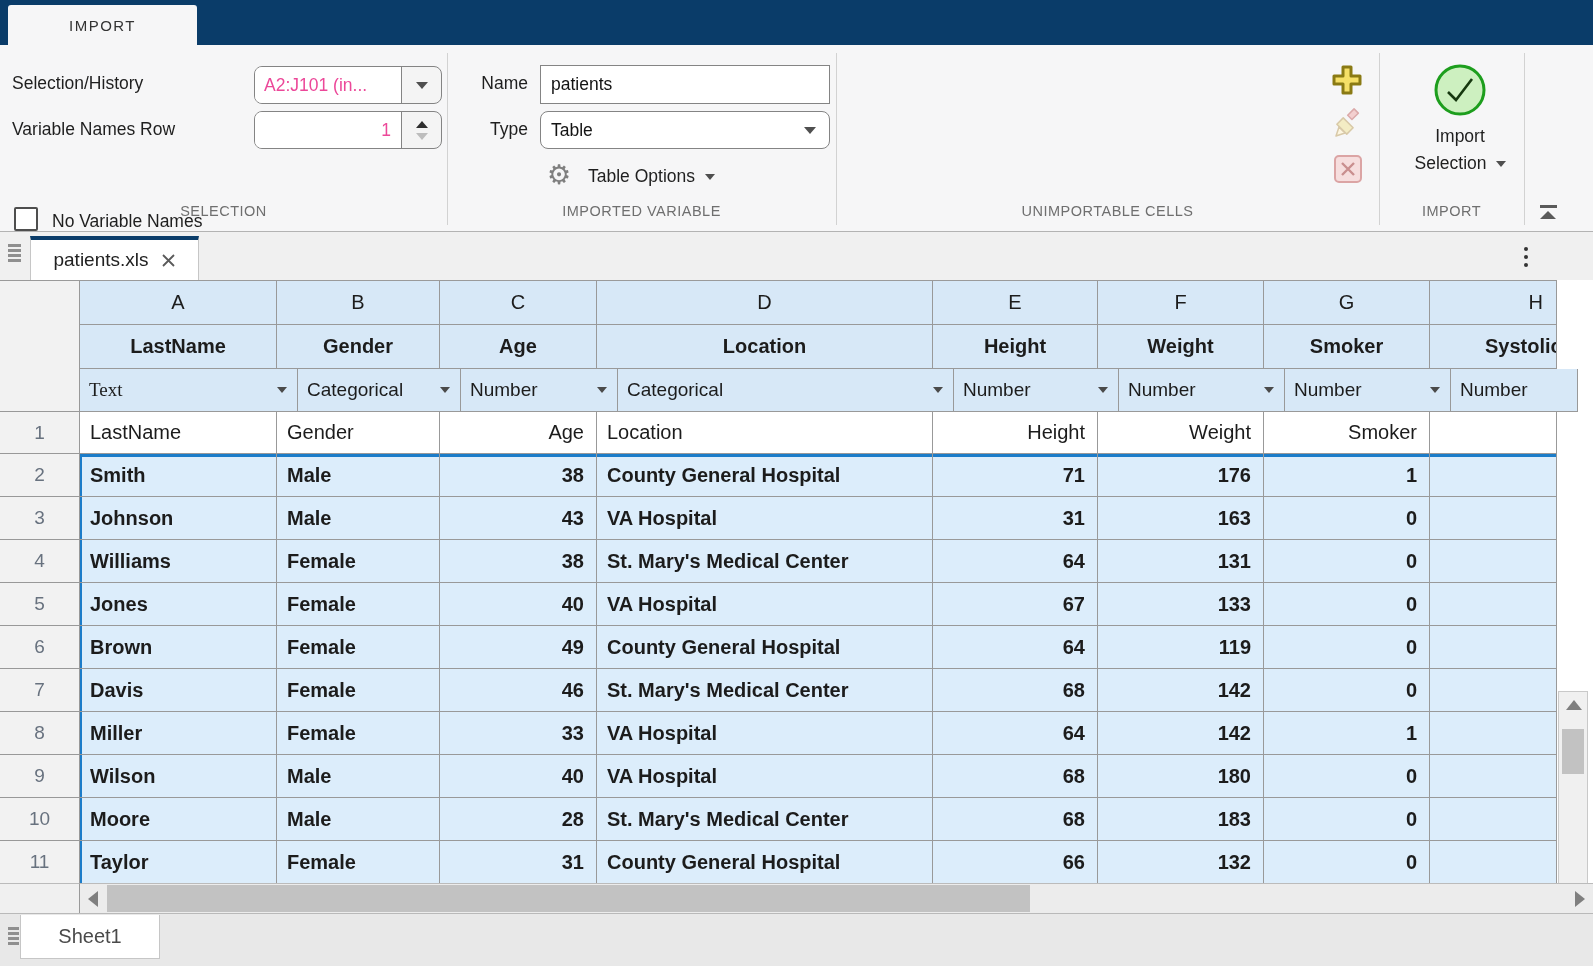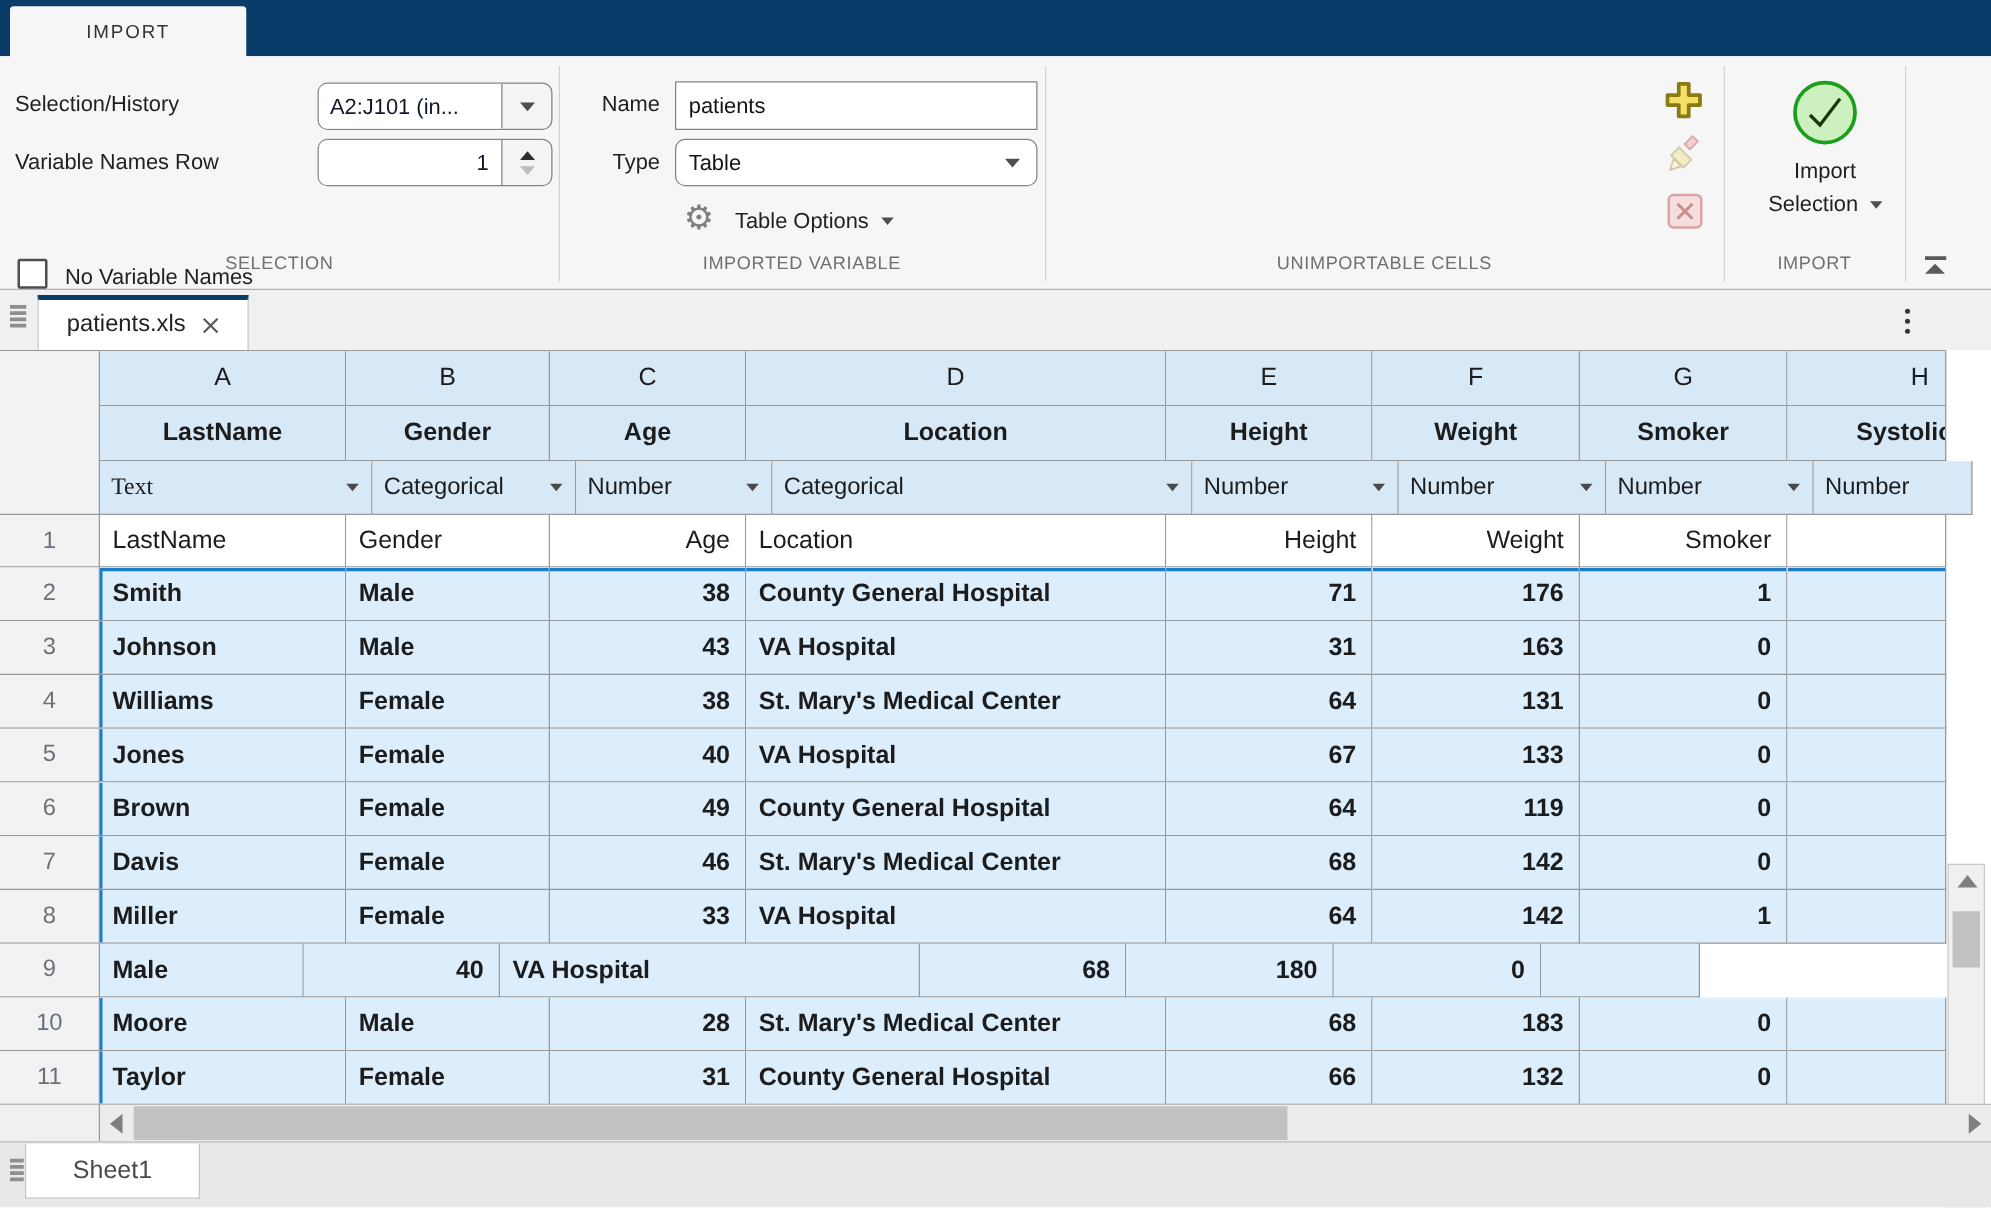--- a/index.html
+++ b/index.html
@@ -11,21 +11,21 @@
   .ribbon-tab { position:absolute; left:8px; top:5px; width:189px; height:41px; background:#f6f6f7; border-radius:3px 3px 0 0;
     display:flex; align-items:center; justify-content:center; font-size:15px; letter-spacing:1.5px; color:#333; }
 
   
   .ribbon { position:absolute; left:0; top:45px; width:1593px; height:187px; background:#f6f6f7; border-bottom:1px solid #b3b3b3; }
   .vdiv { position:absolute; top:8px; height:172px; width:1px; background:#d2d2d2; }
   .sec-label { position:absolute; top:158px; font-size:14.5px; color:#6f6f6f; letter-spacing:.5px; text-align:center; }
   .rlabel { position:absolute; font-size:17.5px; color:#1f1f1f; }
 
   .combo { position:absolute; border:1px solid #848484; border-radius:8px; background:#f4f4f4; display:flex; overflow:hidden; }
-  .combo .field { background:#fff; border-right:1px solid #848484; display:flex; align-items:center; font-size:17.5px; color:#0f172a; padding-left:9px; }
+  .combo .field { background:#fff; border-right:1px solid #848484; display:flex; align-items:center; font-size:17.5px; color:#ec4899; padding-left:9px; }
   .combo .arrowzone { flex:1; display:flex; align-items:center; justify-content:center; flex-direction:column; }
   .tri-down { width:0; height:0; border-left:6px solid transparent; border-right:6px solid transparent; border-top:7px solid #4f4f4f; }
   .tri-down.small { border-left-width:5px; border-right-width:5px; border-top-width:6px; }
   .tri-up-dark { width:0; height:0; border-left:6px solid transparent; border-right:6px solid transparent; border-bottom:7px solid #2e2e2e; margin-bottom:5px;}
   .tri-down-grey { width:0; height:0; border-left:6px solid transparent; border-right:6px solid transparent; border-top:7px solid #bdbdbd; }
   .spin-val { justify-content:flex-end; padding-right:10px; }
 
   .checkbox { position:absolute; left:14px; top:162px; width:24px; height:24px; background:#fff; border:2px solid #4e4e4e; border-radius:2px; }
 
   .textinput { position:absolute; border:1px solid #848484; background:#fff; display:flex; align-items:center; padding-left:10px; font-size:17.5px; color:#141414; }
@@ -341,20 +341,21 @@
         <div class="cell datacell left" style="width: 163px; height: 43px;">Female</div>
         <div class="cell datacell right" style="width: 157px; height: 43px; text-align: right;">33</div>
         <div class="cell datacell left" style="width: 336px; height: 43px;">VA Hospital</div>
         <div class="cell datacell right" style="width: 165px; height: 43px;">64</div>
         <div class="cell datacell right" style="width: 166px; height: 43px;">142</div>
         <div class="cell datacell right" style="width: 166px; height: 43px;">1</div>
         <div class="cell datacell right" style="width: 127px; height: 43px;"></div>
       </div>
       <div class="grow grow row-sel" style="height: 43px;">
         <div class="cell gutter" style="width: 80px; height: 43px;">9</div>
+        <div class="cell datacell left sel-left" style="width: 197px; height: 43px;">Wilson</div>
         <div class="cell datacell left" style="width: 163px; height: 43px;">Male</div>
         <div class="cell datacell right" style="width: 157px; height: 43px;">40</div>
         <div class="cell datacell left" style="width: 336px; height: 43px;">VA Hospital</div>
         <div class="cell datacell right" style="width: 165px; height: 43px;">68</div>
         <div class="cell datacell right" style="width: 166px; height: 43px;">180</div>
         <div class="cell datacell right" style="width: 166px; height: 43px;">0</div>
         <div class="cell datacell right" style="width: 127px; height: 43px;"></div>
       </div>
       <div class="grow grow row-sel" style="height: 43px;">
         <div class="cell gutter" style="width: 80px; height: 43px;">10</div>

